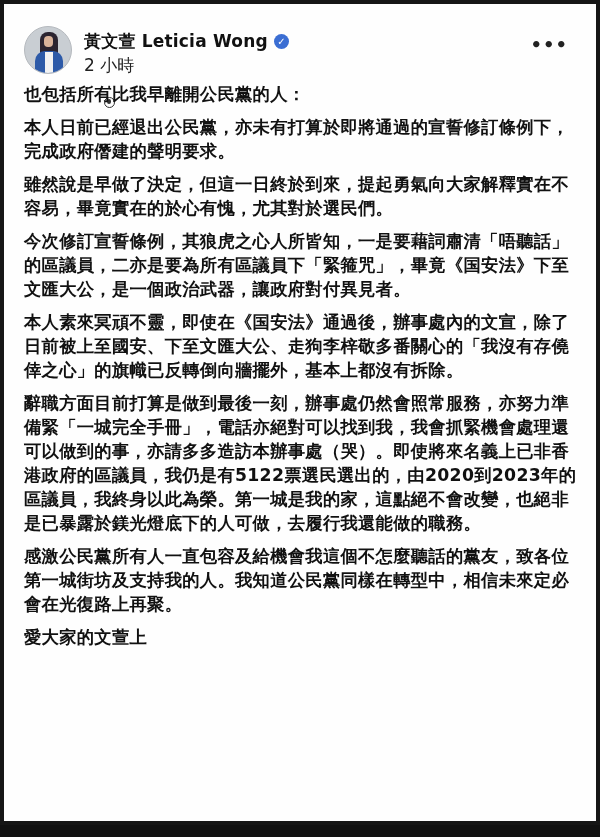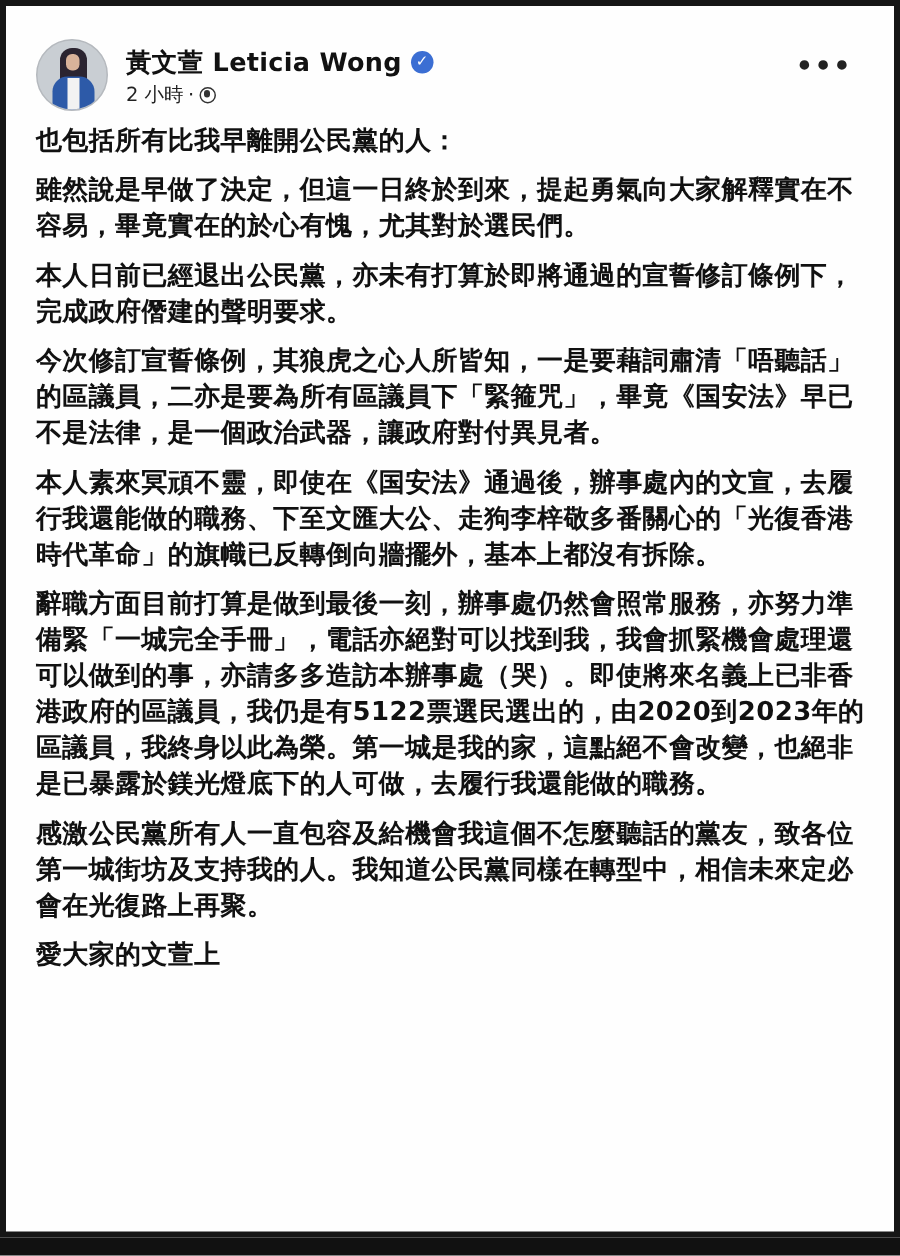--- a/index.html
+++ b/index.html
@@ -7,21 +7,21 @@
   .frame { position:absolute; left:0; top:0; width:600px; height:825px; box-sizing:border-box; border:4px solid #161616; background:#fefefe; overflow:hidden;padding-left:10px; }
   .header { position:absolute; left:20px; top:22px; width:560px; height:50px; }
   .avatar { position:absolute; left:0; top:0; width:48px; height:48px; border-radius:50%; background:#c9ced3; overflow:hidden; border:1px solid #b5b9be; box-sizing:border-box; }
   .avatar .hair { position:absolute; left:15px; top:5px; width:18px; height:26px; background:#2b2430; border-radius:8px 8px 4px 4px; }
   .avatar .face { position:absolute; left:19px; top:9px; width:9px; height:11px; background:#d9b39a; border-radius:4px; }
   .avatar .coat { position:absolute; left:10px; top:24px; width:28px; height:30px; background:#2d5aa8; border-radius:10px 10px 0 0; }
   .avatar .shirt { position:absolute; left:20px; top:25px; width:8px; height:24px; background:#f2f2f2; }
   .name-row { position:absolute; left:60px; top:4px; height:22px; display:flex; align-items:center; }
   .name { font-size:17px; font-weight:bold; color:#111; letter-spacing:0.2px; }
   .verified { margin-left:6px; width:15px; height:15px; border-radius:50%; background:#3b6ed3; color:#fff; font-size:10px; display:flex; align-items:center; justify-content:center; }
-  .meta-row { position:absolute; left:60px; top:28px; display:flex; align-items:center; font-size:13px; color:#222; }
+  .meta-row { position:absolute; left:60px; top:28px; display:flex; align-items:center; font-size:17px; color:#222;flex-direction:column; }
   .meta-row .dot { margin:0 3px; }
   .globe { width:11px; height:11px; border:1.5px solid #333; border-radius:50%; box-sizing:border-box; position:relative; }
   .globe::after { content:""; position:absolute; left:2px; top:1px; width:4px; height:5px; background:#333; border-radius:2px; }
   .more { position:absolute; right:16px; top:8px; font-size:18px; color:#222; letter-spacing:1px; font-weight:bold; }
   .body { position:absolute; left:20px; top:78px; width:562px; }
   .para { font-size:17.3px; line-height:24px; color:#111; margin:0 0 9px 0; font-weight:bold; letter-spacing:0.3px; word-break:break-all; }
 </style>
 </head>
 <body>
 
@@ -40,21 +40,21 @@
     <div class="meta-row">
       <span>2 小時</span>
       <span class="dot">·</span>
       <span class="globe"></span>
     </div>
     <div class="more">•••</div>
   </div>
 
   <div class="body">
     <p class="para">也包括所有比我早離開公民黨的人：</p>
+    <p class="para">本人日前已經退出公民黨，亦未有打算於即將通過的宣誓修訂條例下，完成政府僭建的聲明要求。</p>
     <p class="para">雖然說是早做了決定，但這一日終於到來，提起勇氣向大家解釋實在不容易，畢竟實在的於心有愧，尤其對於選民們。</p>
-    <p class="para">本人日前已經退出公民黨，亦未有打算於即將通過的宣誓修訂條例下，完成政府僭建的聲明要求。</p>
-    <p class="para">今次修訂宣誓條例，其狼虎之心人所皆知，一是要藉詞肅清「唔聽話」的區議員，二亦是要為所有區議員下「緊箍咒」，畢竟《国安法》早已不是法律，是一個政治武器，讓政府對付異見者。</p>
-    <p class="para">本人素來冥頑不靈，即使在《国安法》通過後，辦事處內的文宣，去履行我還能做的職務、下至文匯大公、走狗李梓敬多番關心的「光復香港時代革命」的旗幟已反轉倒向牆擺外，基本上都沒有拆除。</p>
+    <p class="para">今次修訂宣誓條例，其狼虎之心人所皆知，一是要藉詞肅清「唔聽話」的區議員，二亦是要為所有區議員下「緊箍咒」，畢竟《国安法》下至文匯大公，是一個政治武器，讓政府對付異見者。</p>
+    <p class="para">本人素來冥頑不靈，即使在《国安法》通過後，辦事處內的文宣，除了日前被上至國安、下至文匯大公、走狗李梓敬多番關心的「我沒有存僥倖之心」的旗幟已反轉倒向牆擺外，基本上都沒有拆除。</p>
     <p class="para">辭職方面目前打算是做到最後一刻，辦事處仍然會照常服務，亦努力準備緊「一城完全手冊」，電話亦絕對可以找到我，我會抓緊機會處理還可以做到的事，亦請多多造訪本辦事處（哭）。即使將來名義上已非香港政府的區議員，我仍是有5122票選民選出的，由2020到2023年的區議員，我終身以此為榮。第一城是我的家，這點絕不會改變，也絕非是已暴露於鎂光燈底下的人可做，去履行我還能做的職務。</p>
     <p class="para">感激公民黨所有人一直包容及給機會我這個不怎麼聽話的黨友，致各位第一城街坊及支持我的人。我知道公民黨同樣在轉型中，相信未來定必會在光復路上再聚。</p>
     <p class="para">愛大家的文萱上</p>
   </div>
 </div>
 
 </body></html>

